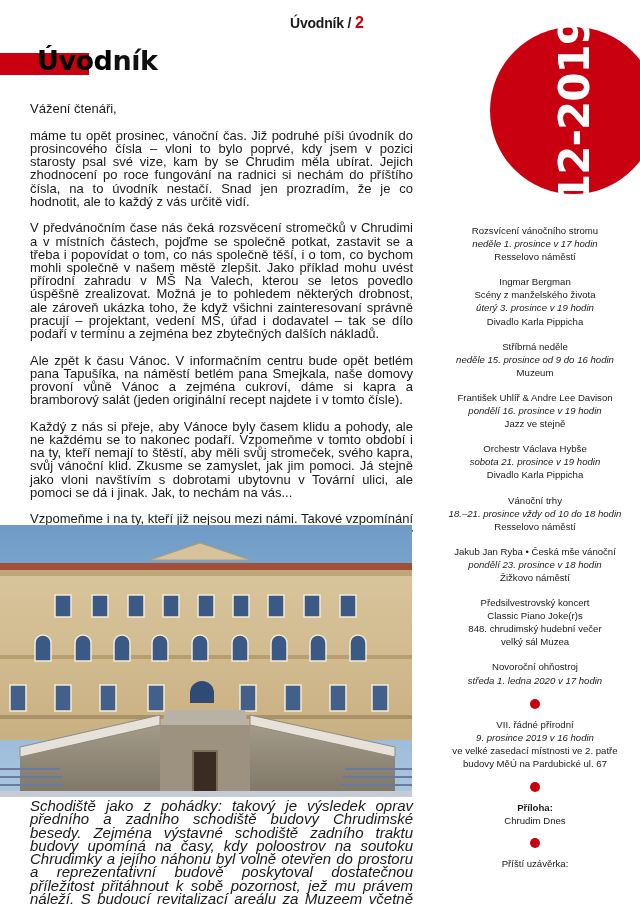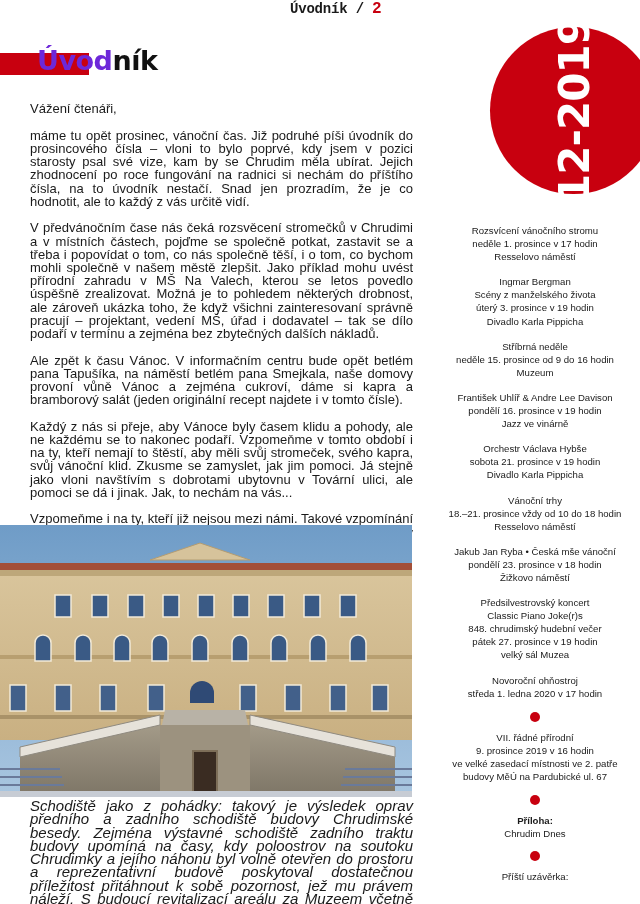--- a/index.html
+++ b/index.html
@@ -1,42 +1,42 @@
 <!DOCTYPE html>
 <html><head>
 <meta charset="utf-8">
 <style>
   html, body { margin:0; padding:0; }
   body { width:640px; height:904px; background:#ffffff; position:relative; overflow:hidden;
          font-family:"Liberation Sans", sans-serif; color:#1a1a1a; }
-  .running-head { position:absolute; top:0; left:290px; font-family:Liberation Mono, monospace;
+  .running-head { position:absolute; top:14px; left:290px; font-family:Liberation Sans, sans-serif;
          font-weight:bold; font-size:14px; color:#1a1a1a; letter-spacing:-0.2px; }
   .running-head .pnum { color:#c8000f; font-size:16px; }
   .title-bar { position:absolute; left:0; top:53px; width:89px; height:22px; background:#c8000f; }
   .title { position:absolute; left:37px; top:45px; font-family:"DejaVu Sans", sans-serif;
          font-weight:bold; font-size:27px; color:#111; letter-spacing:-0.5px; }
-  .title .overlap { color:#6d28d9;text-align:center; }
+  .title .overlap { color:#000000;text-align:center; }
   .circle { position:absolute; left:490px; top:27px; width:167px; height:167px; border-radius:50%;
          background:#c8000f; }
   .circle-text { position:absolute; left:574px; top:110px; transform:translate(-50%,-50%) rotate(-90deg);
          font-family:"DejaVu Sans", sans-serif; font-weight:bold; font-size:42px; color:#fff;
          white-space:nowrap; letter-spacing:-1px; }
   .article { position:absolute; left:30px; top:102px; width:383px; font-size:13px; line-height:13.2px;
          text-align:justify; }
   .article p { margin:0 0 13.4px 0; }
   .article .greeting { margin-bottom:13.6px; }
   .article .signature { font-style:italic; }
   .photo { position:absolute; left:0; top:525px; width:412px; height:272px; overflow:hidden; }
   .caption { position:absolute; left:30px; top:799px; width:383px; font-size:15px; line-height:13.3px;
          font-style:italic; text-align:justify; }
   .events { position:absolute; left:430px; top:224px; width:210px; text-align:center; font-size:9.6px;
          line-height:13.1px; }
   .event { margin-bottom:12px; }
   .event .name { font-weight:normal; }
-  .event .when { }
+  .event .when { font-style:italic; }
   .dot { width:10px; height:10px; border-radius:50%; background:#c8000f; margin:0 auto 9px auto; }
   .info { margin-bottom:11px; }
   .info .label { font-weight:bold; }
 </style>
 </head>
 <body>
 
 <div class="running-head">
   <span>Úvodník</span>
   <span>/</span>
@@ -157,42 +157,41 @@
     <div>Divadlo Karla Pippicha</div>
   </div>
   <div class="event">
     <div class="name">Stříbrná neděle</div>
     <div class="when">neděle 15. prosince od 9 do 16 hodin</div>
     <div>Muzeum</div>
   </div>
   <div class="event">
     <div class="name">František Uhlíř &amp; Andre Lee Davison</div>
     <div class="when">pondělí 16. prosince v 19 hodin</div>
-    <div>Jazz ve vinárně</div>
+    <div>Jazz ve stejně</div>
   </div>
   <div class="event">
     <div class="name">Orchestr Václava Hybše</div>
     <div class="when">sobota 21. prosince v 19 hodin</div>
     <div>Divadlo Karla Pippicha</div>
   </div>
   <div class="event">
     <div class="name">Vánoční trhy</div>
     <div class="when">18.–21. prosince vždy od 10 do 18 hodin</div>
     <div>Resselovo náměstí</div>
   </div>
   <div class="event">
     <div class="name">Jakub Jan Ryba • Česká mše vánoční</div>
     <div class="when">pondělí 23. prosince v 18 hodin</div>
     <div>Žižkovo náměstí</div>
   </div>
   <div class="event">
     <div class="name">Předsilvestrovský koncert</div>
     <div class="name">Classic Piano Joke(r)s</div>
     <div class="name">848. chrudimský hudební večer</div>
-    <div class="when">pátek 27. prosince v 19 hodin</div>
     <div>velký sál Muzea</div>
   </div>
   <div class="event">
     <div class="name">Novoroční ohňostroj</div>
     <div class="when">středa 1. ledna 2020 v 17 hodin</div>
   </div>
 
   <div class="dot"></div>
   <div class="event">
     <div class="name">VII. řádné přírodní</div>

